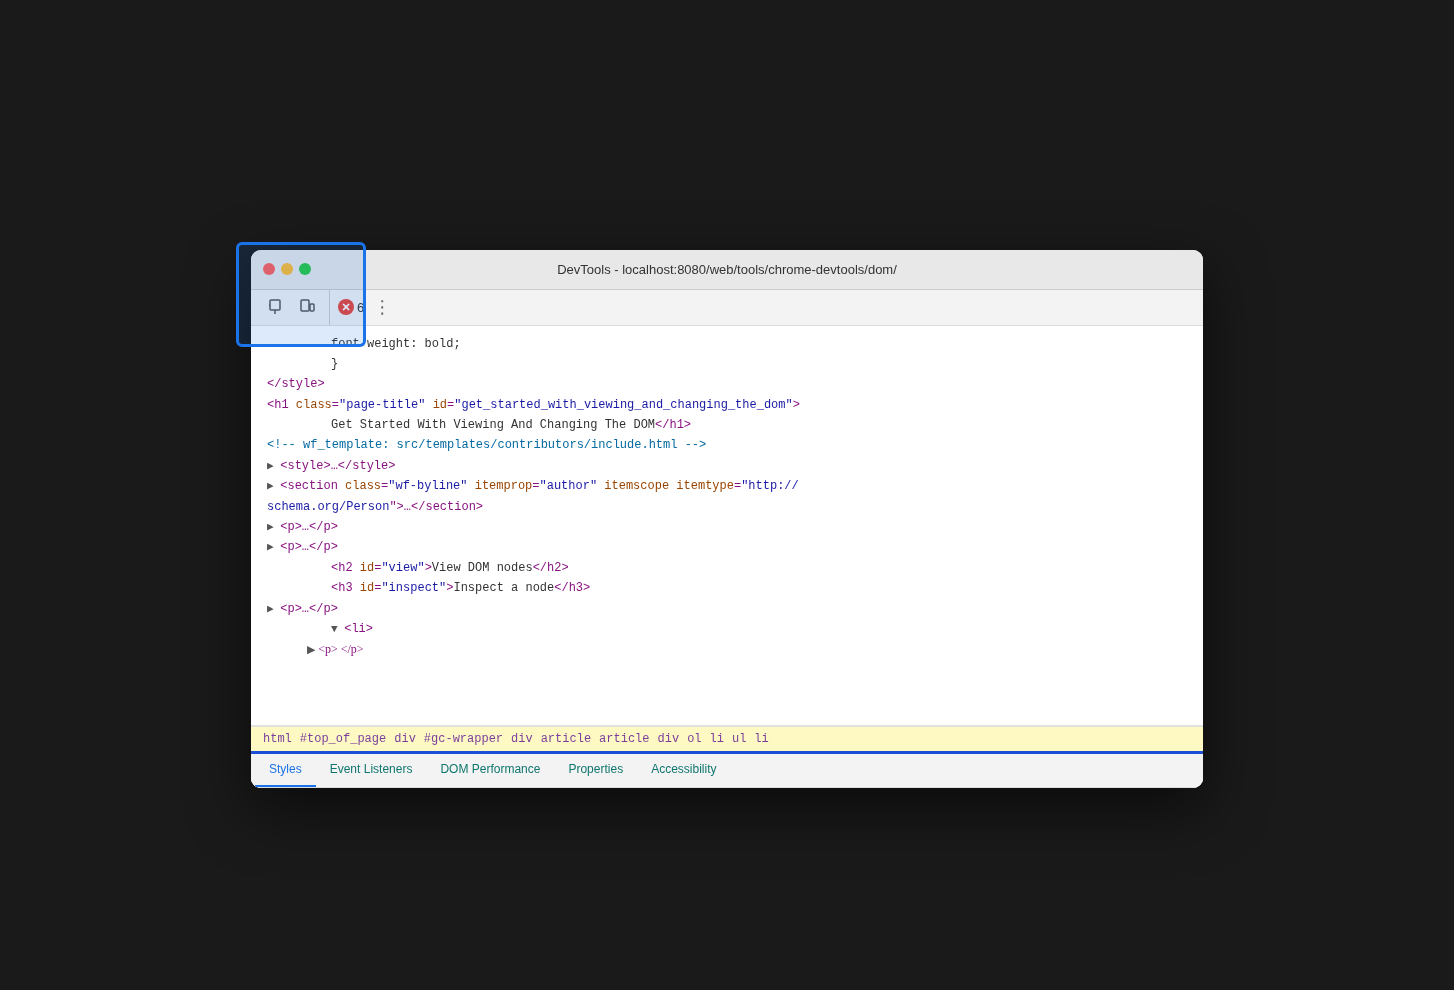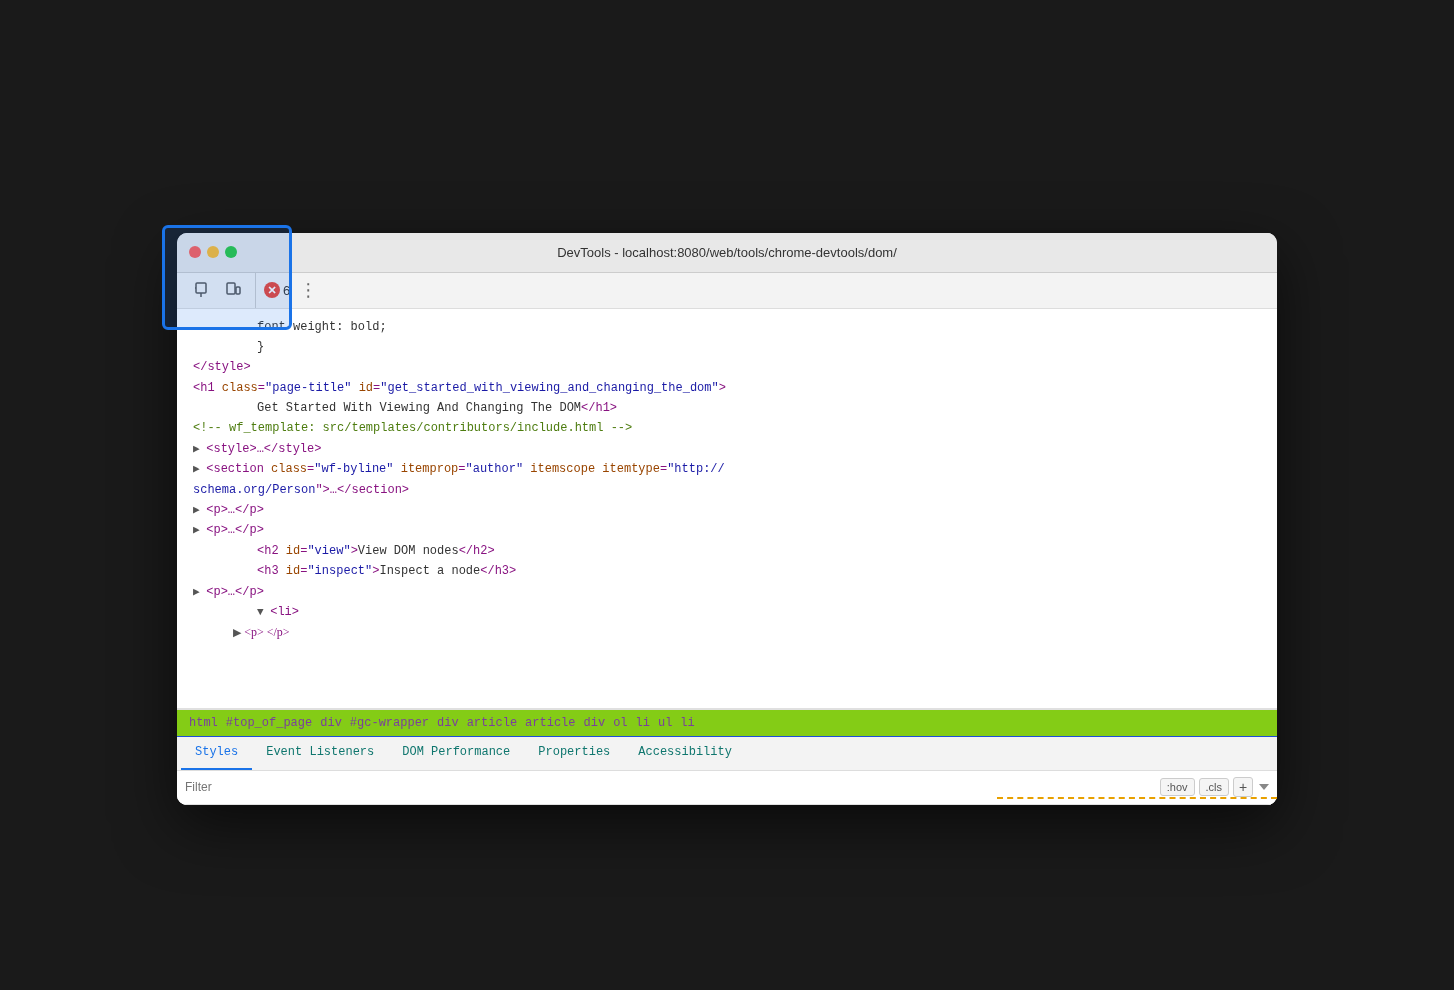--- a/index.html
+++ b/index.html
@@ -6,21 +6,21 @@
     body {
       background: #1a1a1a;
       display: flex;
       align-items: center;
       justify-content: center;
       min-height: 100vh;
       font-family: -apple-system, BlinkMacSystemFont, 'Helvetica Neue', sans-serif;
     }
     .window-wrapper {
       position: relative;
-      width: 1100px;
+      width: 952px;
       margin-top: 47px;
     }
     .window {
       background: #f5f5f5;
       border-radius: 10px;
       box-shadow: 0 20px 60px rgba(0,0,0,0.6);
       overflow: hidden;
     }
     
     .title-bar {
@@ -179,28 +179,28 @@
       display: block;
     }
     .indent-3 { }
     .indent-4 { padding-left: 80px; }
     .indent-5 { padding-left: 56px; font-family: Liberation Serif, serif; }
 
     .tag-color { color: #881280; }
     .attr-name-color { color: #994500; }
     .attr-val-color { color: #1a1aa6; }
     .text-color { color: #333; }
-    .comment-color { color: #4d7c0f; }
+    .comment-color { color: #0369a1; }
     .expand-arrow { color: #555; font-size: 11px; }
 
     
     .breadcrumb-bar {
-      background: #84cc16;
+      background: #fef9c3;
       border-top: 1px solid #e0e0e0;
-      border-bottom: 1px solid #1d4ed8;
+      border-bottom: 3px solid #1d4ed8;
       height: 28px;
       display: flex;
       align-items: center;
       padding: 0 8px;
       font-family: 'Courier New', Courier, monospace;
       font-size: 12px;
       gap: 0;
       overflow-x: auto;
     }
     .breadcrumb-item {
@@ -215,21 +215,20 @@
     }
 
     
     .bottom-tabs {
       background: #f3f3f3;
       border-bottom: 1px solid #ddd;
       display: flex;
       align-items: center;
       height: 34px;
       padding: 0 4px;
-      font-family: Liberation Mono, monospace;
     }
     .bottom-tab {
       padding: 0 14px;
       height: 100%;
       display: flex;
       align-items: center;
       font-size: 12px;
       color: #0f766e;
       cursor: pointer;
       border-bottom: 2px solid transparent;
@@ -437,32 +436,16 @@
           <span>DOM Performance</span>
         </div>
         <div class="bottom-tab">
           <span>Properties</span>
         </div>
         <div class="bottom-tab">
           <span>Accessibility</span>
         </div>
       </div>
 
-      <div class="filter-bar">
-        <input class="filter-input" type="text" placeholder="Filter" style="">
-        <div class="filter-buttons">
-          <button class="filter-btn">
-            <span>:hov</span>
-          </button>
-          <button class="filter-btn">
-            <span>.cls</span>
-          </button>
-          <button class="filter-add">
-            <span>+</span>
-          </button>
-          <div class="filter-triangle"></div>
-        </div>
-        <div class="dashed-border"></div>
-      </div>
 
     </div>
   </div>
 </div>
 
 </body></html>

